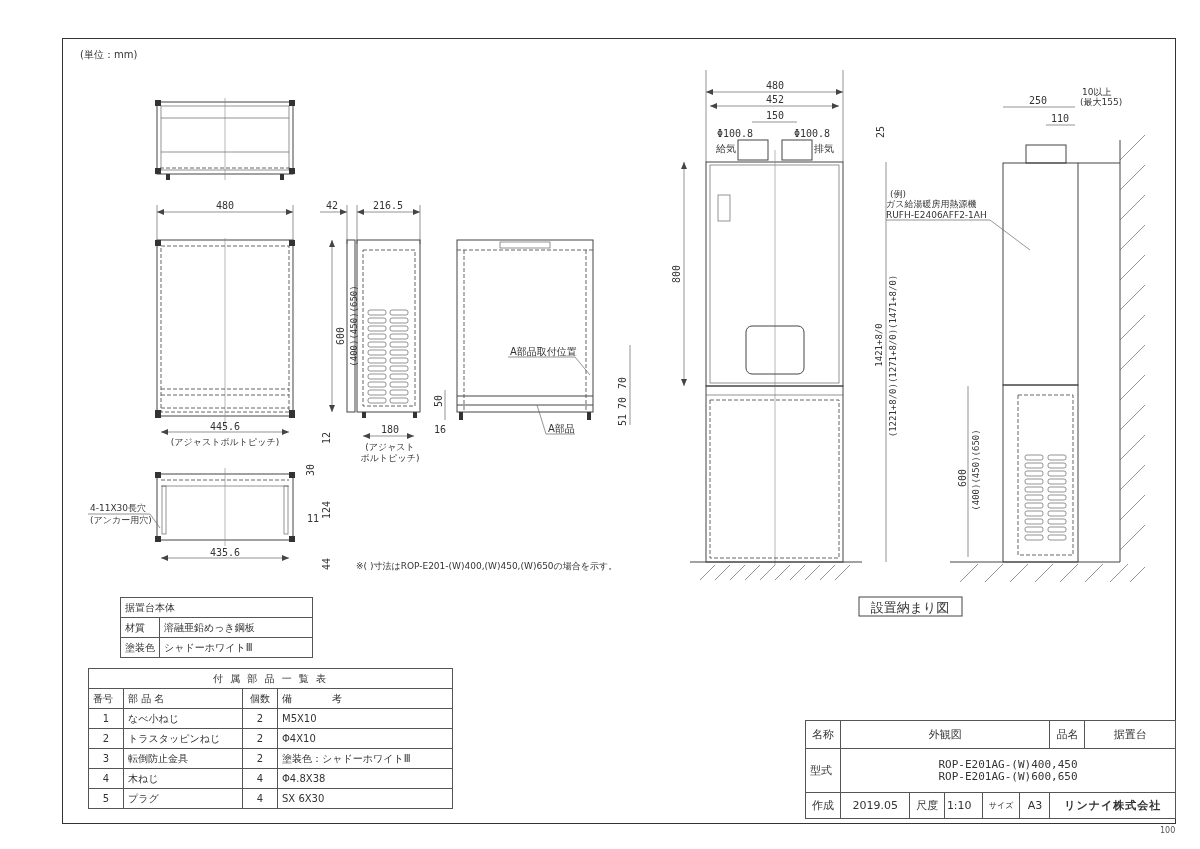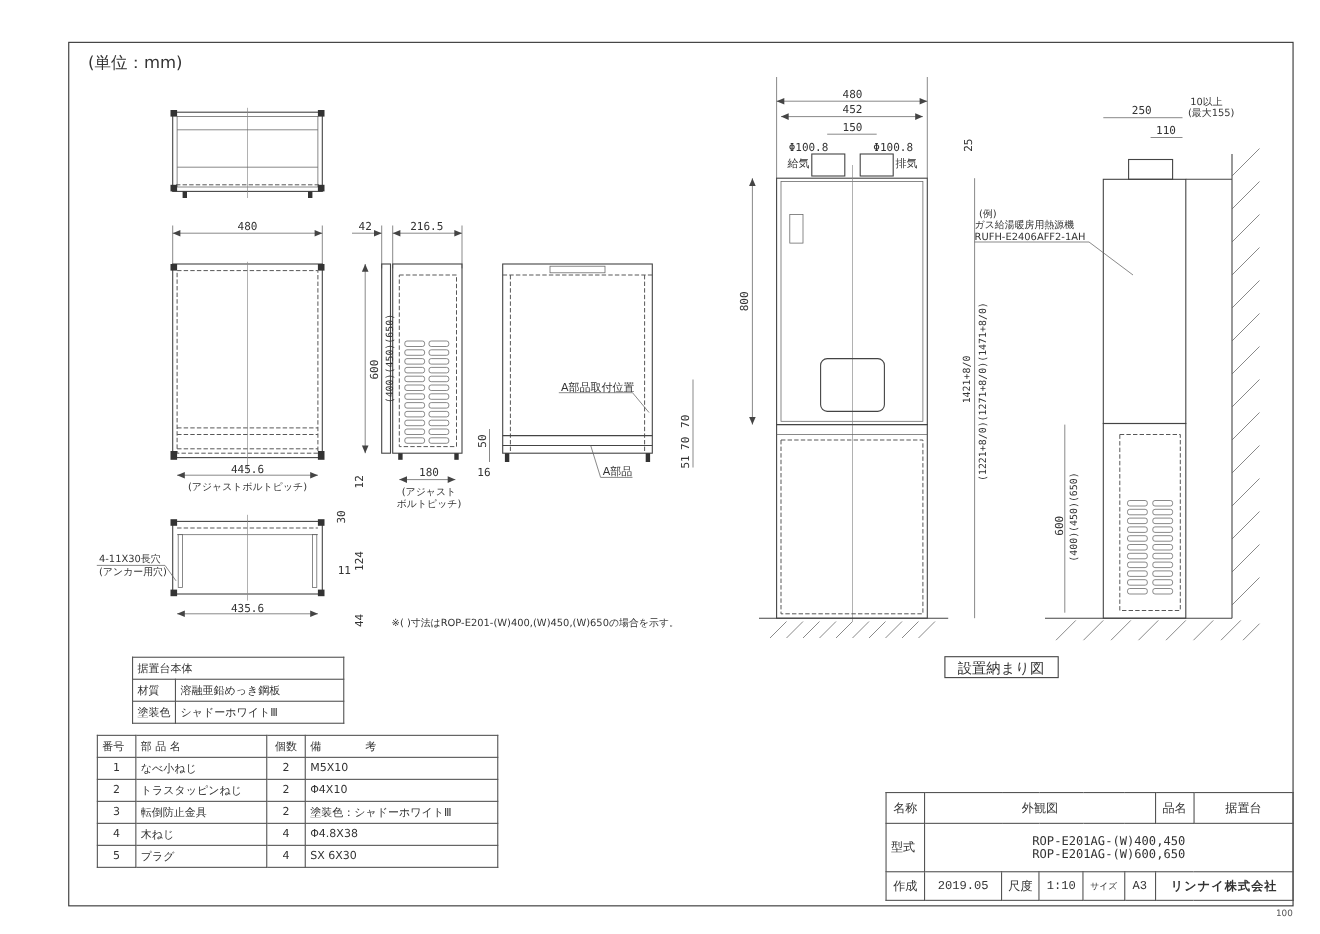--- a/index.html
+++ b/index.html
@@ -8,23 +8,23 @@
   .abs{position:absolute;}
   svg{position:absolute;left:0;top:0;}
   .t{font-family:"DejaVu Sans",sans-serif;font-size:10px;fill:#333;}
   .tm{font-family:"DejaVu Sans Mono",monospace;font-size:10px;fill:#333;}
   .ln{stroke:#444;stroke-width:1;fill:none;}
   .thin{stroke:#666;stroke-width:0.7;fill:none;}
   .dash{stroke:#555;stroke-width:0.9;fill:none;stroke-dasharray:4 2;}
   .center{stroke:#888;stroke-width:0.6;fill:none;}
   table{border-collapse:collapse;position:absolute;}
   td{border:1px solid #555;font-size:10px;color:#333;padding:0 4px;height:19px;white-space:nowrap;}
-  .tb td{font-size:11px;font-family:Liberation Mono, monospace;}
+  .tb td{font-size:11px;}
   .big{font-size:17px;font-weight:bold;letter-spacing:1px;}
-  .note{font-size:15px;color:#333;}
+  .note{font-size:10px;color:#333;}
 </style>
 </head>
 <body>
 
 <div class="frame"></div>
 
 <div class="abs note" style="left:80px;top:48px;">(単位：mm)</div>
 
 <svg width="1200" height="849">
 
@@ -311,20 +311,23 @@
       </tr>
   <tr>
         <td style="text-align:center">塗装色</td>
         <td>シャドーホワイトⅢ</td>
       </tr>
 </tbody>
   </table>
 
 <table style="left:88px;top:668px;width:365px;">
   <tbody>
+      <tr>
+        <td colspan="4" style="text-align:center;letter-spacing:2px">付 属 部 品 一 覧 表</td>
+      </tr>
   <tr>
     <td style="width:26px;text-align:left">番号</td>
     <td style="width:110px;text-align:left">部 品 名</td>
     <td style="width:26px;text-align:center">個数</td>
     <td style="">備　　　　考</td>
   </tr>
   <tr>
         <td style="text-align:center">1</td>
         <td>なべ小ねじ</td>
         <td style="text-align:center">2</td>
@@ -369,20 +372,20 @@
     <td style="text-align:left">型式</td>
     <td colspan="7" style="text-align:center;font-family:'DejaVu Sans Mono',monospace;line-height:12px;">
       <div>ROP-E201AG-(W)400,450</div>
       <div>ROP-E201AG-(W)600,650</div>
     </td>
   </tr>
   <tr style="height:26px">
     <td style="text-align:center">作成</td>
     <td style="text-align:center">2019.05</td>
     <td style="text-align:center;padding:0 2px">尺度</td>
-    <td style="text-align:center;padding:0 2px">1:10</td>
+    <td style="padding:0 2px">1:10</td>
     <td style="text-align:center;padding:0 2px;font-size:8px">サイズ</td>
     <td style="text-align:center">A3</td>
     <td colspan="2" class="big" style="text-align:center">リンナイ株式会社</td>
   </tr>
 </tbody>
   </table>
 <div class="abs" style="left:1160px;top:826px;font-size:8px;color:#555;">100</div>
 
 </body></html>

